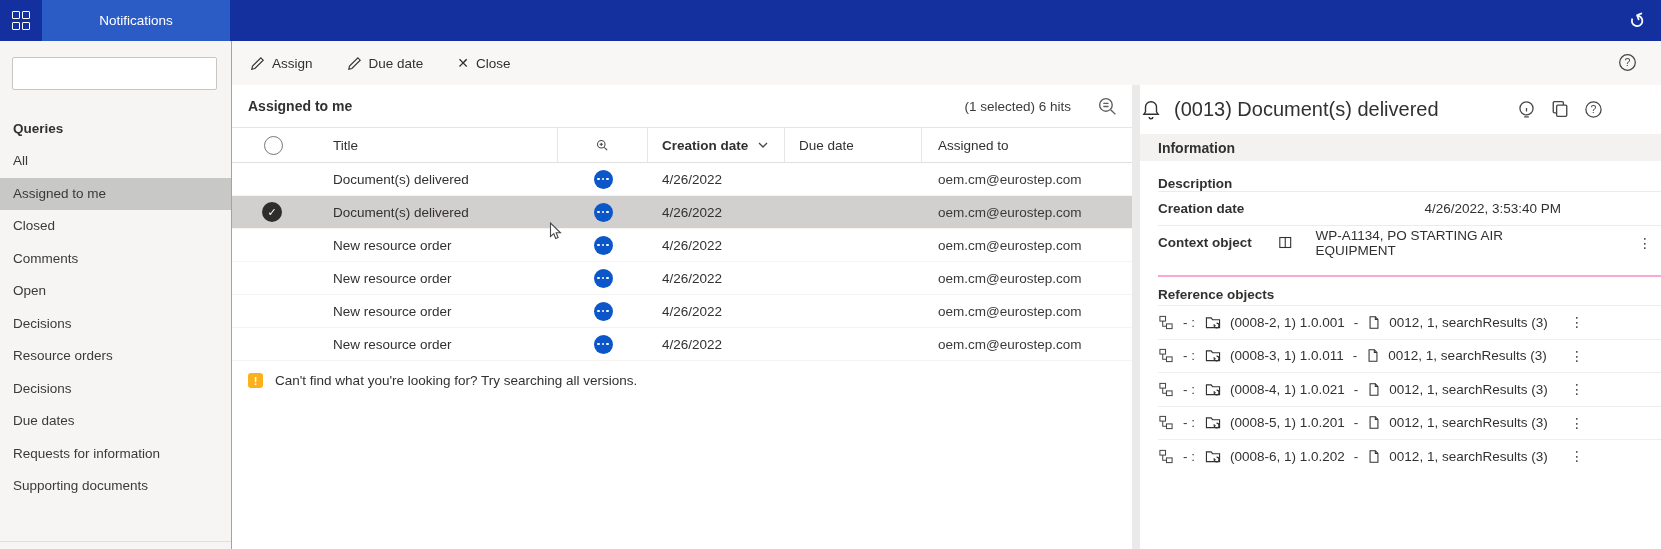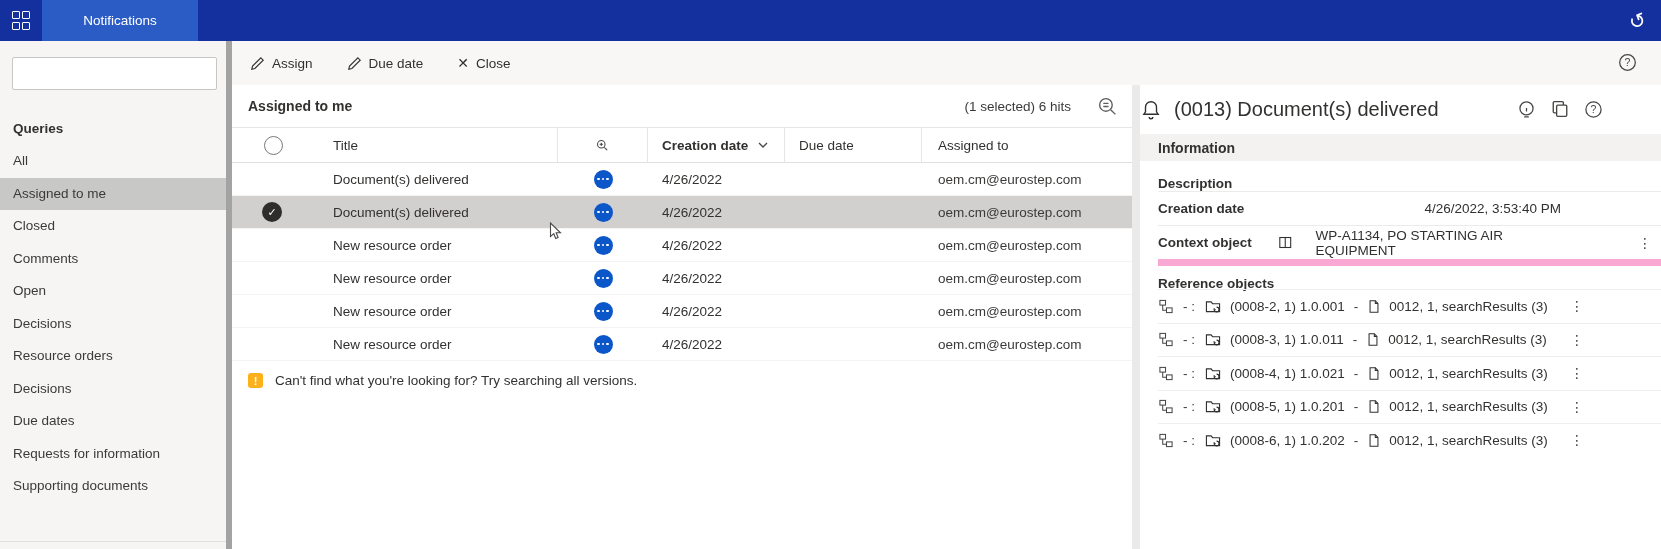--- a/index.html
+++ b/index.html
@@ -8,30 +8,30 @@
     font-family:"Liberation Sans","DejaVu Sans",sans-serif;
     font-size:13.5px; color:#323130; background:#ffffff; position:relative;
   }
   svg { display:block; }
 
   
   .topbar { height:41px; background:#13309e; display:flex; align-items:stretch; }
   .grid-btn { width:42px; display:flex; align-items:center; justify-content:center; cursor:pointer; }
   .grid-icon { display:grid; grid-template-columns:8px 8px; grid-template-rows:8px 8px; gap:2.5px; }
   .grid-icon span { border:1.6px solid #fff; border-radius:1px; }
-  .top-tab { width:156px; background:#2b5cc6; color:#fff; display:flex; align-items:center; justify-content:center; font-size:13.5px; cursor:pointer; }
+  .top-tab { width:188px; background:#2b5cc6; color:#fff; display:flex; align-items:center; justify-content:center; font-size:13.5px; cursor:pointer; }
   .top-spacer { flex:1; }
   .history-btn { width:48px; display:flex; align-items:center; justify-content:center; color:#fff; font-size:20px; cursor:pointer; }
   .history-glyph { display:inline-block; transform:rotate(-20deg); }
 
   
   .app-body { display:flex; height:508px; }
 
   
-  .sidebar { width:232px; background:#f6f5f4; border-right:6px solid #a3a3a3; position:relative; }
+  .sidebar { width:232px; background:#f6f5f4; border-right:1px solid #a3a3a3; position:relative; }
   .sidebar::after { content:""; position:absolute; left:0; right:0; bottom:7px; border-bottom:1px solid #e1dfdd; }
   .search-box { margin:16px 14px 0 12px; height:33px; width:205px; background:#fff; border:1px solid #c8c6c4; border-radius:2px; font:inherit; padding:0 8px; color:#323130; }
   .q-title { margin:23px 0 0 13px; font-weight:700; height:32px; line-height:32px; }
   .q-item { height:32.5px; line-height:32.5px; padding-left:13px; cursor:pointer; color:#3b3a39; }
   .q-item.selected { background:#c8c8c6; }
 
   
   .main-col { flex:1; display:flex; flex-direction:column; background:#faf9f8; }
   .toolbar { height:44px; display:flex; align-items:center; padding-left:18px; background:#f8f7f6; position:relative; }
   .tb-btn { display:flex; align-items:center; gap:7px; margin-right:34px; cursor:pointer; color:#323130; }
@@ -87,21 +87,21 @@
   .desc-label { margin-top:15px; font-weight:700; }
   .desc-text { margin-top:9px; color:#323130; }
   .info-row { height:34px; display:flex; align-items:center; border-top:1px solid #edebe9; margin-top:0; position:relative; padding-right:14px; }
   .info-row:first-of-type { margin-top:14px; }
   .row-label { font-weight:700; width:120px; flex:none; }
   .row-value { flex:1; text-align:right; padding-right:86px; }
   .ctx-value { flex:1; display:flex; align-items:center; justify-content:flex-end; gap:23px; padding-right:100px; }
   .kebab { color:#484644; font-size:14px; cursor:pointer; width:16px; text-align:center; }
   .kebab-abs { position:absolute; right:8px; top:50%; transform:translateY(-50%); }
 
-  .ref-label { margin-top:0; padding-top:10px; height:30px; font-weight:700; border-top:7px solid #f9a8d4; }
+  .ref-label { margin-top:16px; padding-top:10px; height:30px; font-weight:700; border-top:2px solid #f9a8d4; }
   .ref-row { height:33.5px; display:flex; align-items:center; gap:8px; border-top:1px solid #f0eeec; padding-right:80px; cursor:pointer; position:relative; }
   .ref-row:first-of-type { border-top:none; }
   .ref-sep { color:#3b3a39; margin:0 1px; }
   .ref-kebab { position:absolute; right:76px; top:50%; transform:translateY(-50%); }
 
   
   .mouse-cursor { position:absolute; left:549px; top:222px; z-index:50; pointer-events:none; }
 </style>
 </head>
 <body>

